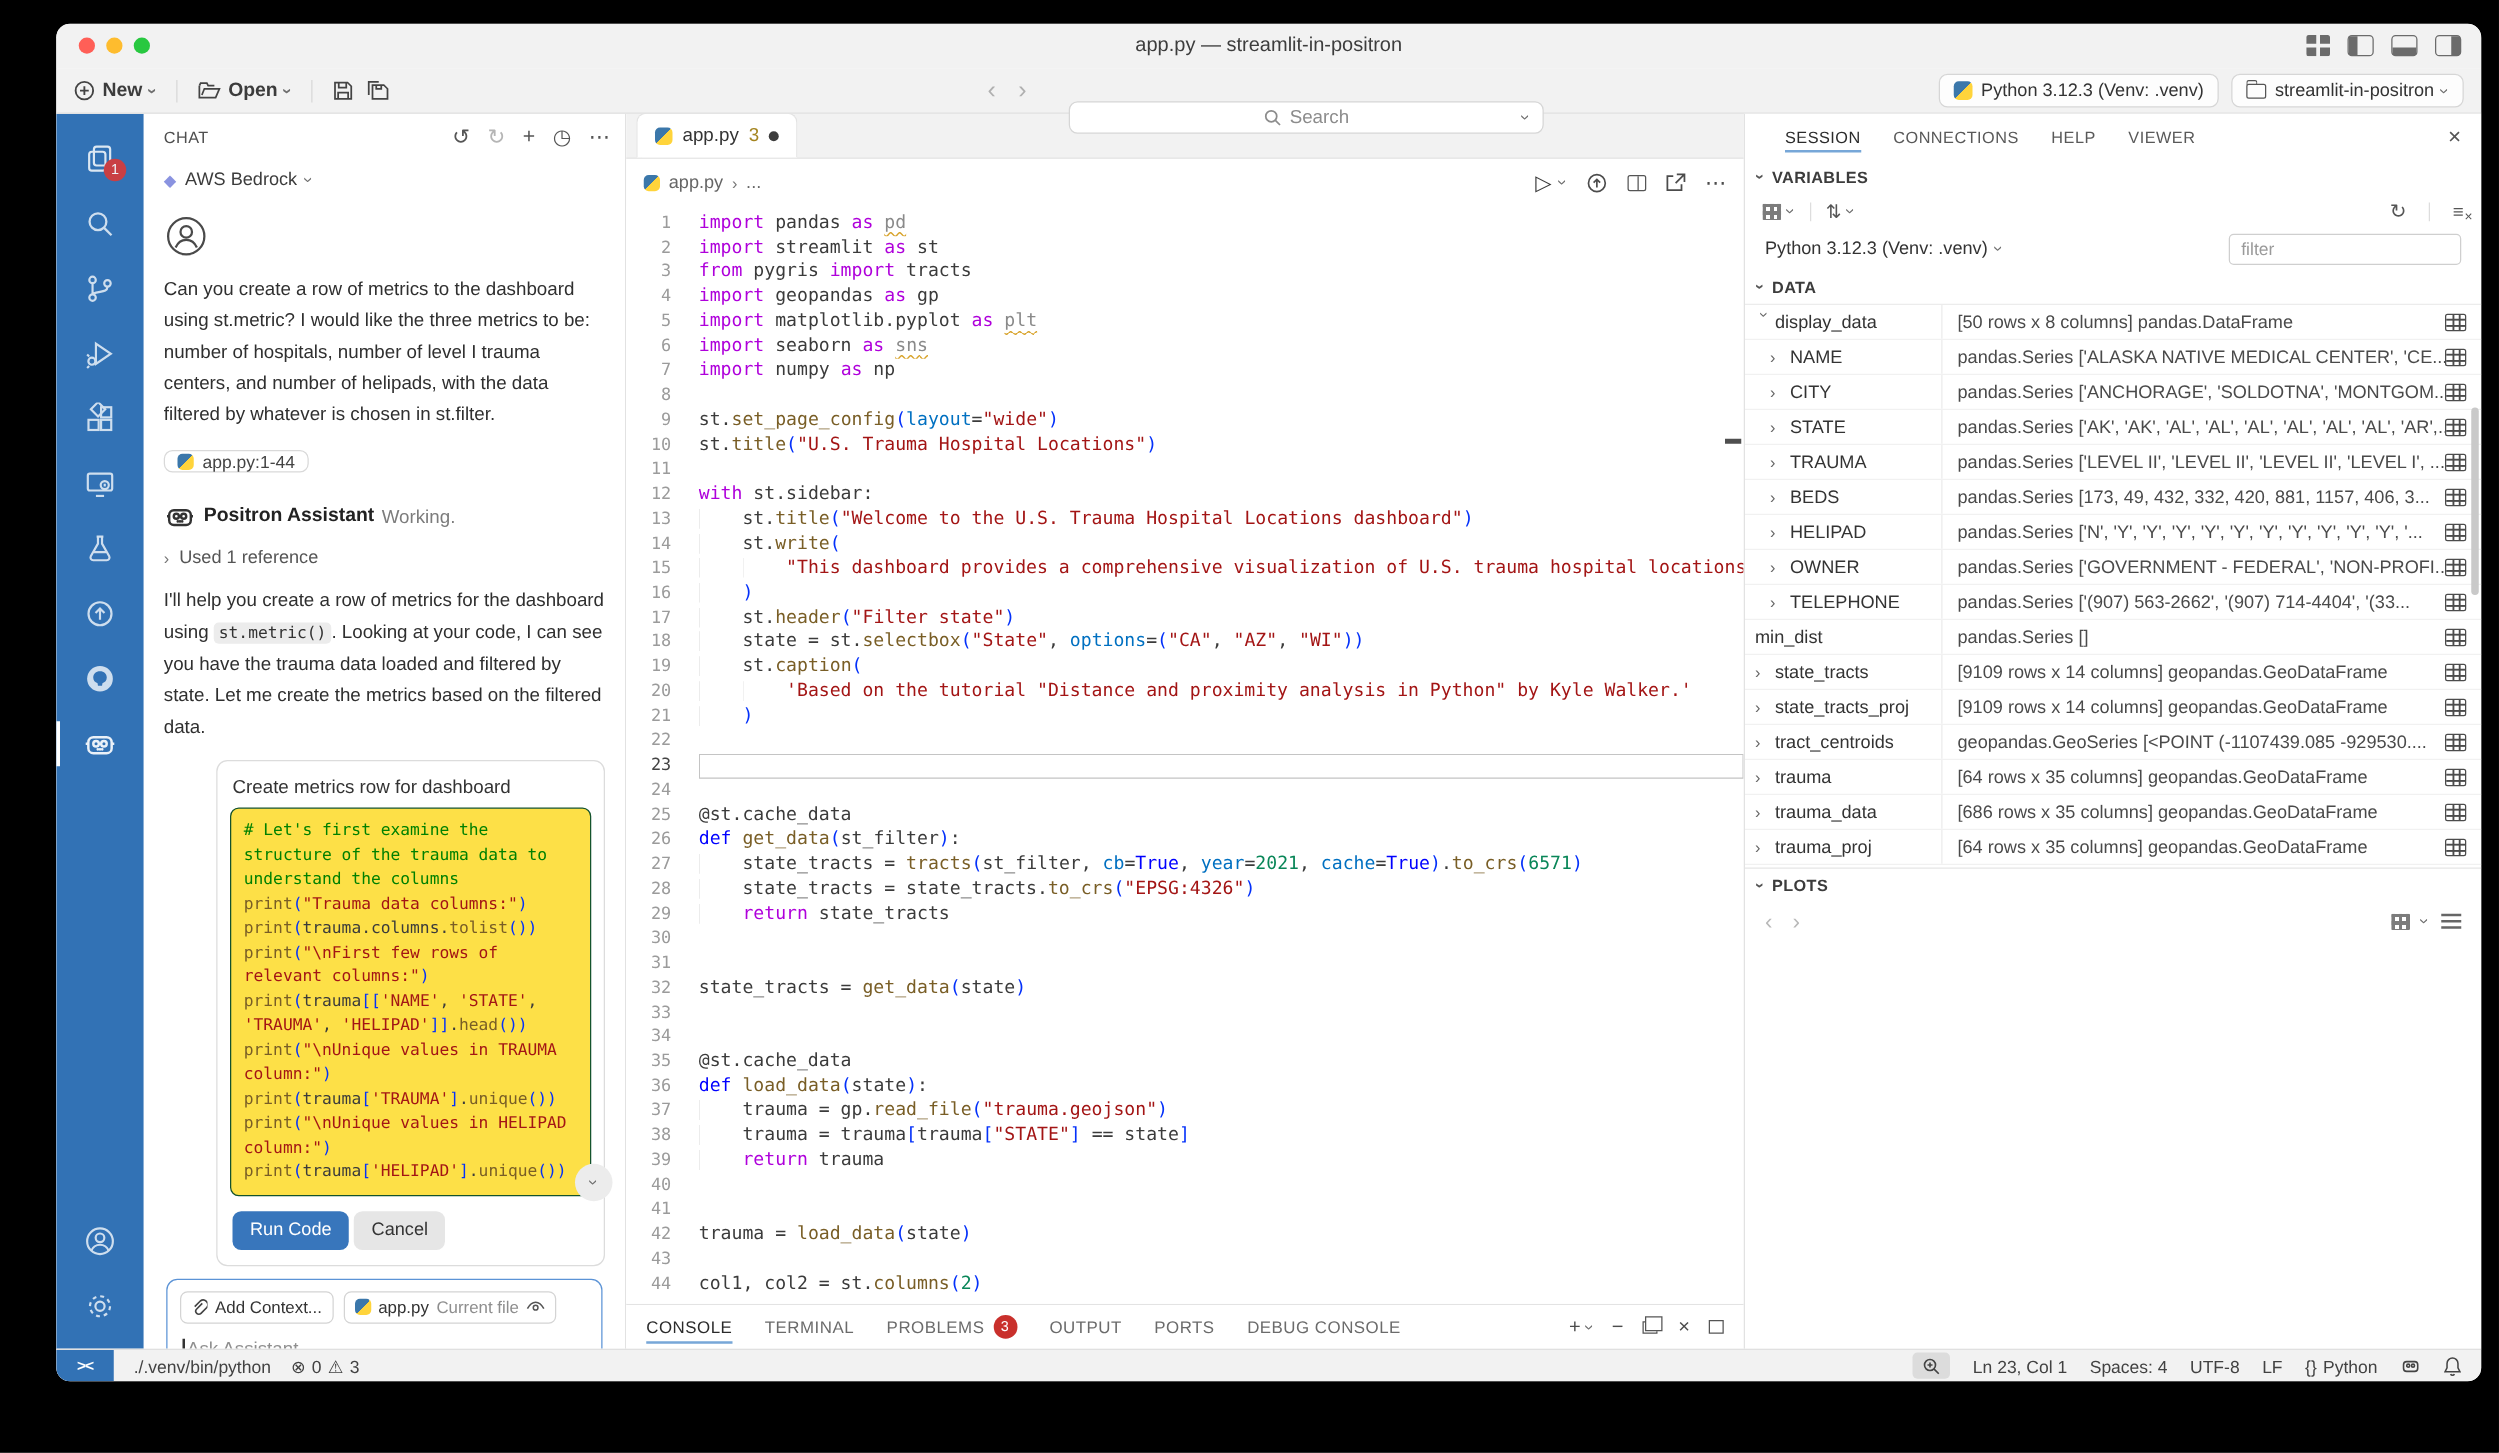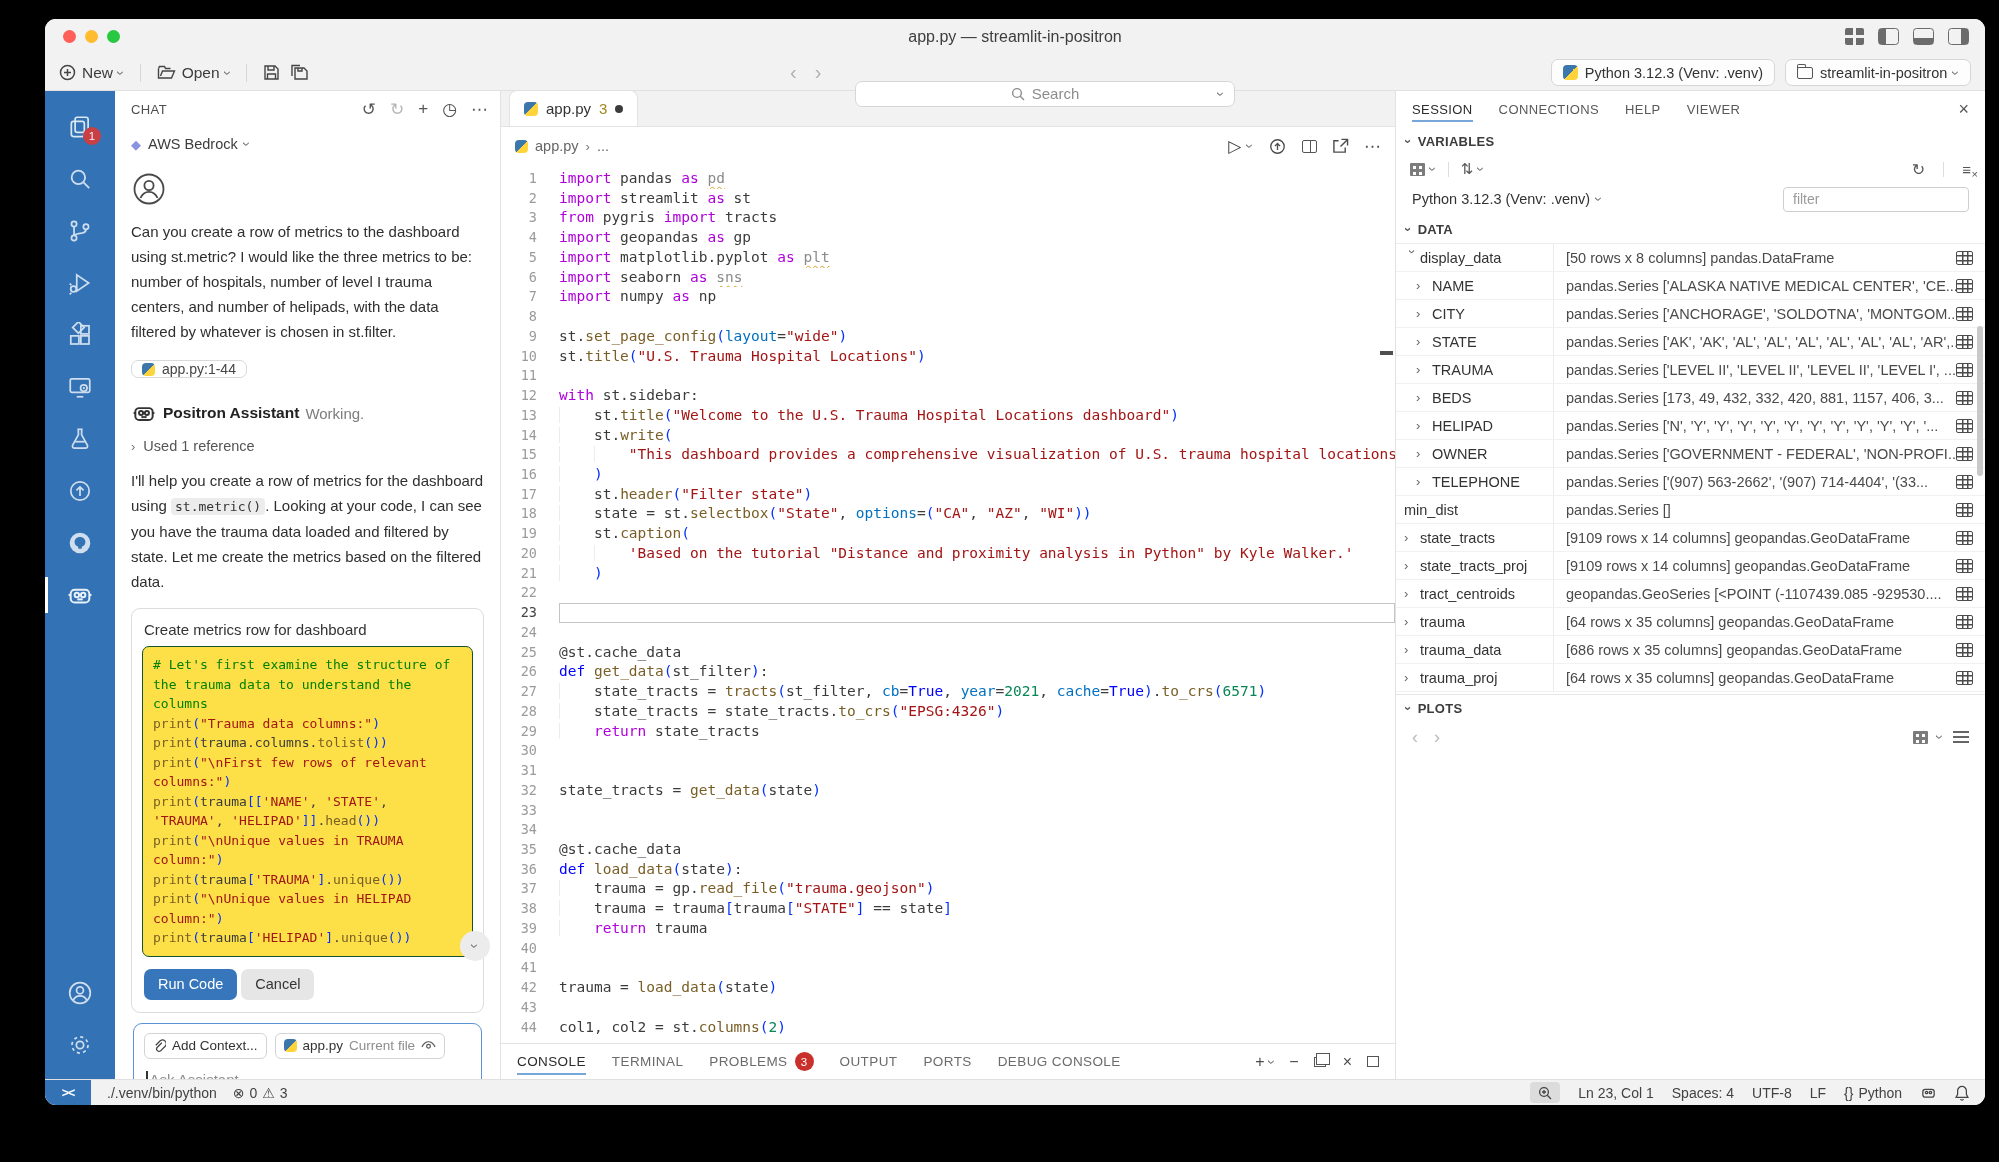--- a/index.html
+++ b/index.html
@@ -19,21 +19,21 @@
     linear-gradient(#6b6b6b,#6b6b6b) 0 0/8px 7px no-repeat,
     linear-gradient(#6b6b6b,#6b6b6b) 11px 0/8px 7px no-repeat,
     linear-gradient(#6b6b6b,#6b6b6b) 0 10px/8px 7px no-repeat,
     linear-gradient(#6b6b6b,#6b6b6b) 11px 10px/8px 7px no-repeat;border-radius:2px;}
   .lay-left::before{content:"";position:absolute;left:0;top:0;bottom:0;width:7px;background:#6b6b6b;}
   .lay-bottom::before{content:"";position:absolute;left:0;right:0;bottom:0;height:6px;background:#6b6b6b;}
   .lay-right::before{content:"";position:absolute;right:0;top:0;bottom:0;width:7px;background:#6b6b6b;}
 
   
   .toolbar{height:36px;background:#f2f2f2;border-bottom:1px solid #e0e0e0;flex:none;display:flex;align-items:center;position:relative;padding:0 14px;color:#3c3c3c;}
-  .tbgroup{display:flex;align-items:center;gap:10px;}
+  .tbgroup{display:flex;align-items:center;gap:10px;font-weight:bold;}
   .tbbtn{display:flex;align-items:center;gap:6px;font-size:15.5px;color:#3c3c3c;}
   .tbsep{width:1px;height:18px;background:#d7d7d7;margin:0 6px;}
   .chev{display:inline-block;transform:rotate(90deg);font-size:14px;color:#6f6f6f;line-height:1;}
   .navarrows{position:absolute;left:745px;display:flex;gap:18px;font-size:20px;color:#b0b0b0;}
   .searchbox{position:absolute;left:810px;width:380px;height:26px;background:#fff;border:1px solid #d6d6d6;border-radius:7px;display:flex;align-items:center;justify-content:center;gap:7px;color:#8c8c8c;font-size:15px;margin-top:42px;}
   .searchbox .chev{position:absolute;right:10px;}
   .tbright{position:absolute;right:14px;display:flex;gap:10px;align-items:center;}
   .badgebtn{height:27px;border:1px solid #d6d6d6;background:#fdfdfd;border-radius:7px;display:flex;align-items:center;gap:7px;padding:0 11px;font-size:14.5px;color:#333;}
   .pyico{width:15px;height:15px;border-radius:4px;background:linear-gradient(135deg,#3b77aa 50%,#ffd43b 50%);flex:none;}
   .foldico{width:16px;height:12px;border:1.5px solid #555;border-radius:2px;position:relative;}
@@ -65,21 +65,21 @@
   .avatar{margin:14px 0 6px 0;flex:none;}
   .usermsg{font-size:15px;line-height:25px;color:#2f2f2f;margin-top:6px;}
   .ctxchip{display:inline-flex;align-items:center;gap:7px;border:1px solid #d9d9d9;border-radius:7px;height:27px;padding:0 10px;font-size:14px;color:#444;margin-top:16px;align-self:flex-start;}
   .assistrow{display:flex;align-items:center;gap:6px;margin-top:22px;flex:none;}
   .assistname{font-size:15.5px;font-weight:bold;color:#222;}
   .assiststatus{font-size:15px;color:#7c7c7c;}
   .refrow{display:flex;align-items:center;gap:8px;margin-top:12px;color:#555;font-size:14.5px;flex:none;}
   .refchev{color:#777;font-size:13px;}
   .intro{font-size:15px;line-height:25px;color:#2f2f2f;margin-top:14px;}
   .codechip{font-family:"DejaVu Sans Mono",monospace;font-size:13px;background:#ececec;border-radius:4px;padding:1px 4px;color:#333;}
-  .toolcard{margin-top:14px;border:1px solid #dcdcdc;border-radius:9px;padding:10px 10px 10px 10px;flex:none;}
+  .toolcard{margin-top:14px;border:1px solid #dcdcdc;border-radius:9px;padding:10px 10px 10px 10px;flex:none;margin-left:42px;}
   .toolcard-title{font-size:15px;color:#333;padding:2px 2px 8px 2px;}
   .chatcode{border:1px solid #14532d;border-radius:7px;background:#fde047;padding:8px 10px;font-family:"DejaVu Sans Mono",monospace;font-size:13px;line-height:19.5px;white-space:pre-wrap;word-break:break-word;color:#333;}
   .cardbtns{display:flex;gap:4px;padding:12px 2px 2px 2px;}
   .btn{height:31px;border-radius:7px;font-size:14.5px;display:flex;align-items:center;padding:0 14px;}
   .btn-primary{background:#3876bc;color:#fff;}
   .btn-secondary{background:#e6e6e6;color:#333;}
   .scrollfab{position:absolute;right:10px;bottom:118px;width:30px;height:30px;border-radius:50%;background:#ececec;display:flex;align-items:center;justify-content:center;color:#555;}
   .chatinput{flex:none;margin:10px 2px 12px 2px;border:1.5px solid #5b93d6;border-radius:9px;padding:9px 10px;background:#fff;}
   .chiprow{display:flex;gap:8px;}
   .inchip{display:inline-flex;align-items:center;gap:6px;border:1px solid #d4d4d4;border-radius:6px;height:26px;padding:0 8px;font-size:13.5px;color:#333;}
@@ -534,21 +534,21 @@
           <span>−</span>
           <span class="restoreico"></span>
           <span>×</span>
           <span class="maxico"></span>
         </span>
       </div>
     </div>
 
     <div class="rightpanel">
       <div class="rtabs">
-        <span id="right-tabs-host" style="display:flex;gap:26px;align-items:center;">
+        <span id="right-tabs-host" style="display:flex;gap:26px;align-items:center;margin-left:16px;">
               <span class="rtab active">SESSION</span>
               <span class="rtab">CONNECTIONS</span>
               <span class="rtab">HELP</span>
               <span class="rtab">VIEWER</span>
             </span>
         <span class="rclose">×</span>
       </div>
       <div class="secheader">
         <span class="chev">›</span>
         <span>VARIABLES</span>

